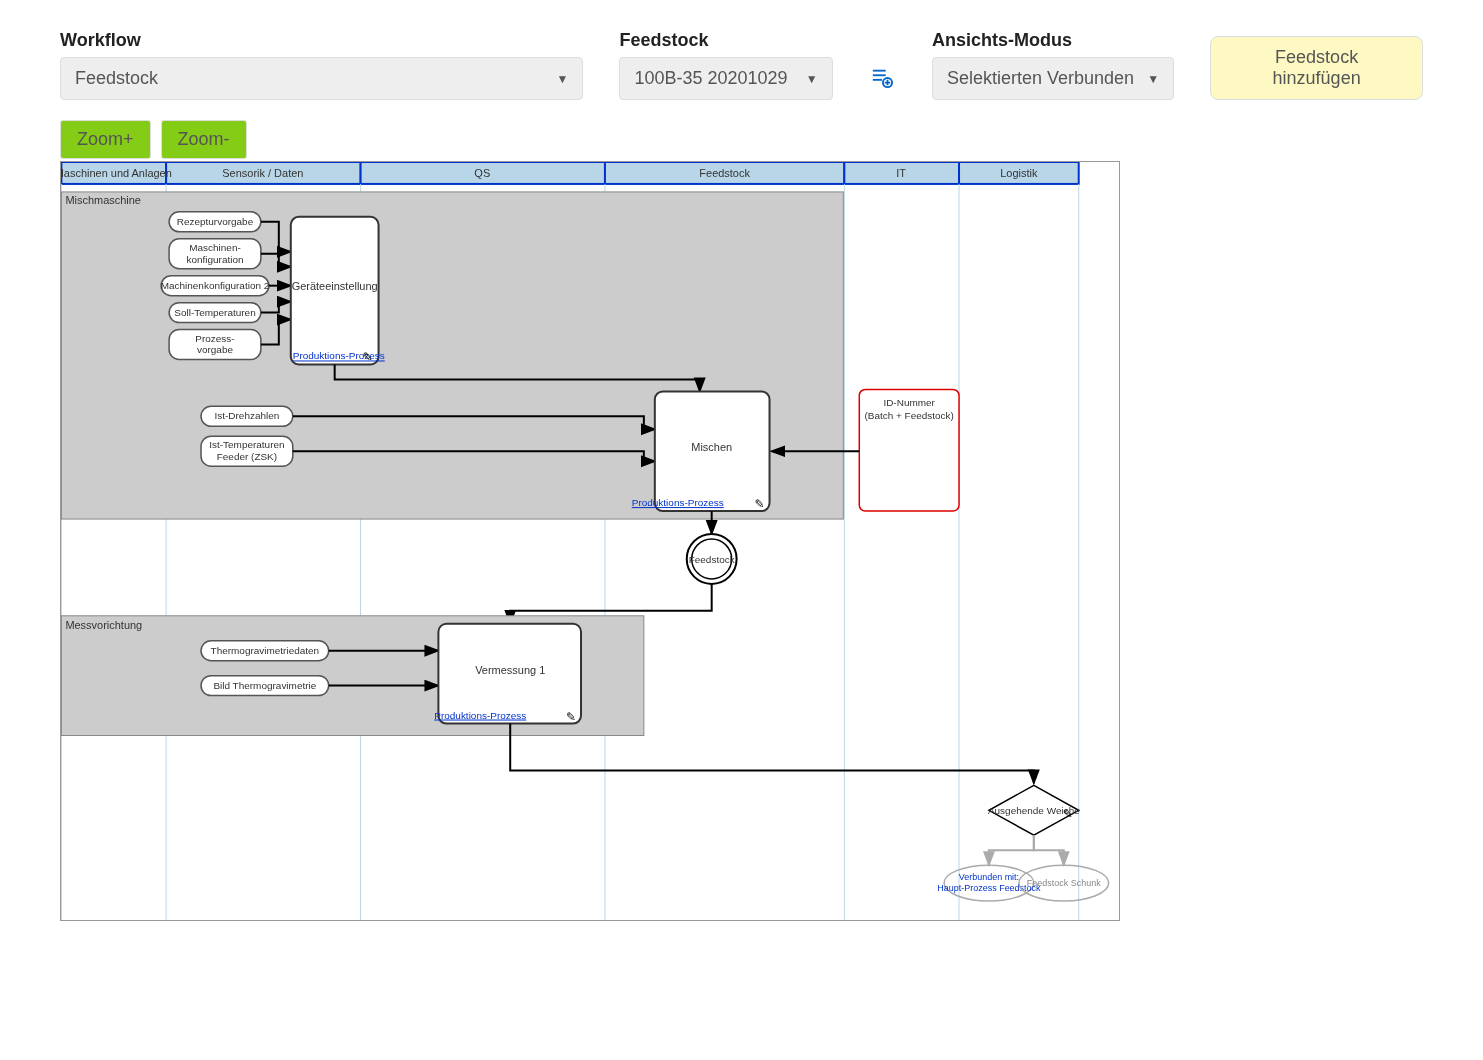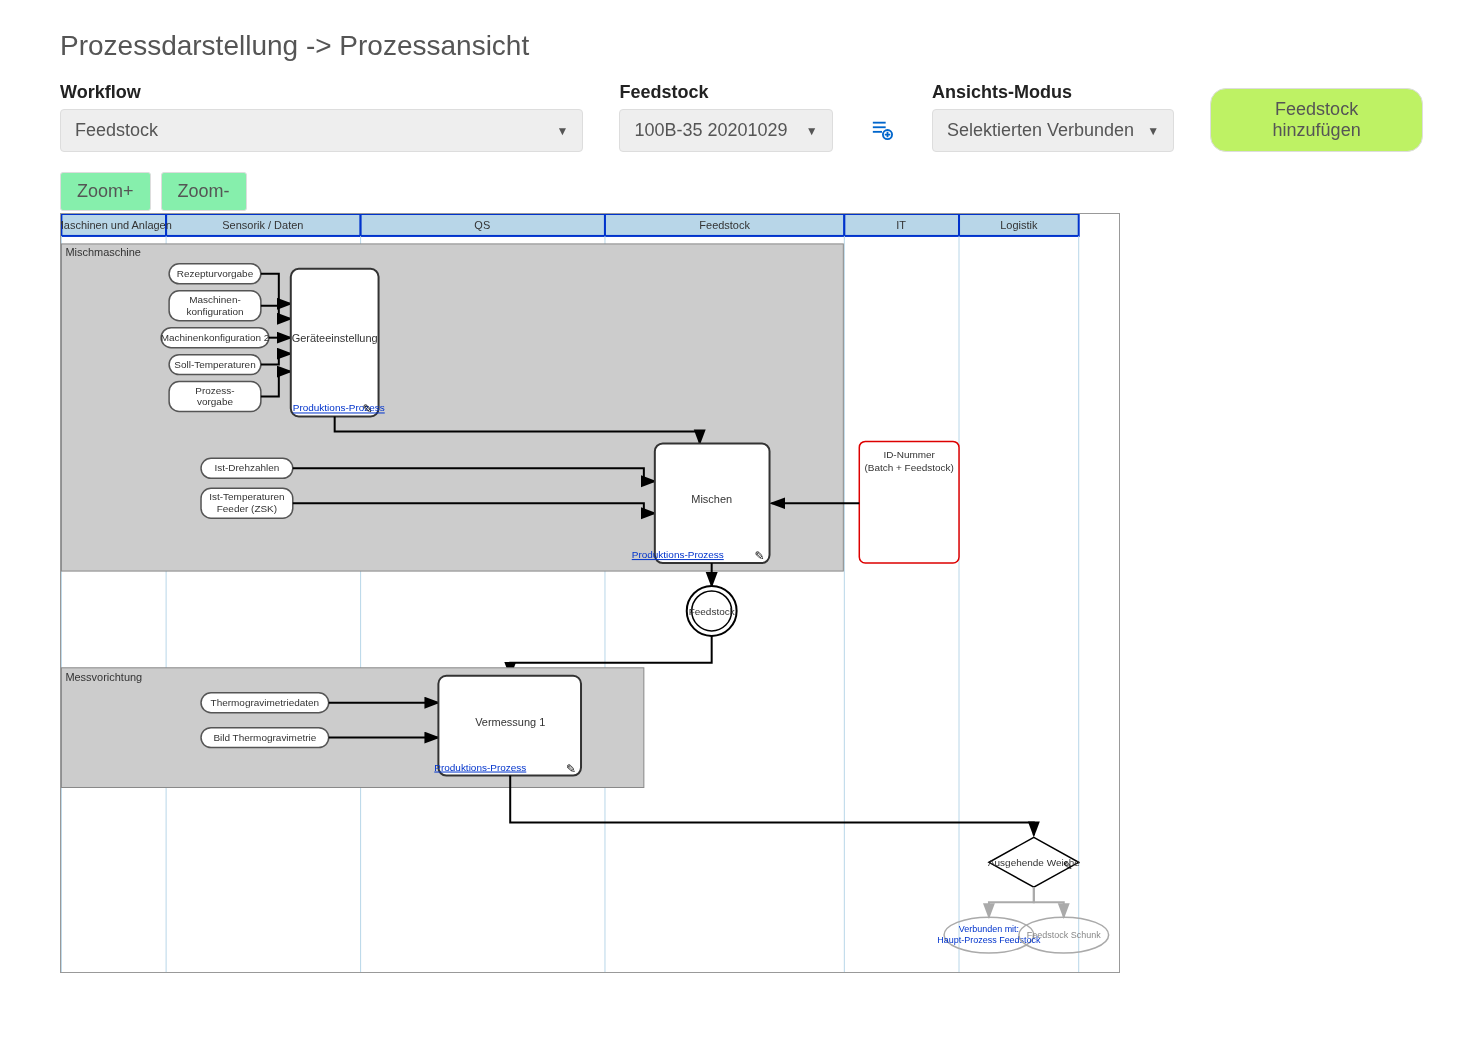--- a/index.html
+++ b/index.html
@@ -5,23 +5,23 @@
     * { box-sizing: border-box; margin: 0; padding: 0; }
     body { font-family: -apple-system, BlinkMacSystemFont, "Segoe UI", Arial, sans-serif; background: #fff; color: #333; }
     .page { width: 1483px; height: 1060px; padding: 30px 60px; position: relative; }
     .page-title { font-size: 28px; font-weight: 400; color: #555; margin-bottom: 20px; }
     .controls-row { display: flex; gap: 36px; align-items: flex-end; margin-bottom: 20px; }
     .control-group { display: flex; flex-direction: column; }
     .control-label { font-weight: 700; font-size: 18px; color: #222; margin-bottom: 6px; }
     .dropdown { background: #eee; border: 1px solid #ddd; border-radius: 4px; padding: 10px 14px; font-size: 18px; color: #555; display: flex; justify-content: space-between; align-items: center; cursor: pointer; }
     .dropdown .caret { margin-left: 12px; font-size: 12px; }
     .icon-btn { width: 28px; height: 28px; display: inline-flex; align-items: center; justify-content: center; color: #0066cc; cursor: pointer; margin-bottom: 8px; }
-    .add-btn { background: #bef264; border: 1px solid #ddd; border-radius: 16px; padding: 10px 20px; font-size: 18px; color: #555; cursor: pointer; margin-bottom: 0; }
+    .add-btn { background: #fef9c3; border: 1px solid #ddd; border-radius: 8px; padding: 10px 20px; font-size: 18px; color: #555; cursor: pointer; margin-bottom: 0; }
     .zoom-row { display: flex; gap: 10px; margin-bottom: 2px; }
-    .zoom-btn { background: #86efac; border: 1px solid #ddd; border-radius: 3px; padding: 8px 16px; font-size: 18px; color: #555; cursor: pointer; }
+    .zoom-btn { background: #84cc16; border: 1px solid #ddd; border-radius: 3px; padding: 8px 16px; font-size: 18px; color: #555; cursor: pointer; }
     .diagram-container { width: 1060px; height: 760px; border: 1px solid #999; background: #fff; position: relative; overflow: hidden; }
     .diagram-svg { width: 100%; height: 100%; }
     .lane-header { fill: #b8d6e8; stroke: #0033cc; stroke-width: 2; }
     .lane-header-text { font-size: 11px; fill: #333; text-anchor: middle; }
     .lane-line { stroke: #b8d6e8; stroke-width: 1; }
     .pool-rect { fill: #ccc; stroke: #888; stroke-width: 1; }
     .pool-label { font-size: 11px; fill: #333; }
     .input-pill { fill: #fff; stroke: #555; stroke-width: 1.5; rx: 10; ry: 10; }
     .input-text { font-size: 10px; fill: #333; text-anchor: middle; }
     .proc-box { fill: #fff; stroke: #333; stroke-width: 2; rx: 8; ry: 8; }
@@ -35,21 +35,20 @@
     .feedstock-circle-inner { fill: none; stroke: #000; stroke-width: 1.5; }
     .gateway { fill: #fff; stroke: #000; stroke-width: 1.5; }
     .ellipse-end { fill: none; stroke: #aaa; stroke-width: 1.5; }
     .ellipse-text { font-size: 9px; fill: #888; text-anchor: middle; }
     .blue-small { font-size: 9px; fill: #0033cc; text-anchor: middle; }
   </style>
 </head>
 <body>
 
 <div class="page">
-  <div class="page-title">Prozessdarstellung -&gt; Prozessansicht</div>
 
   <div class="controls-row">
     <div class="control-group" style="width:540px;">
       <span class="control-label">Workflow</span>
       <div class="dropdown">
         <span>Feedstock</span>
         <span class="caret">▼</span>
       </div>
     </div>
     <div class="control-group" style="width:220px;">

